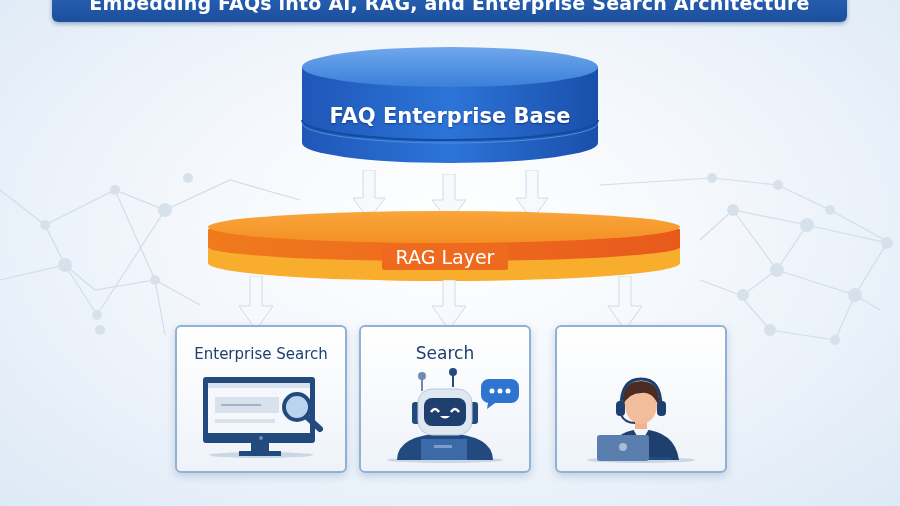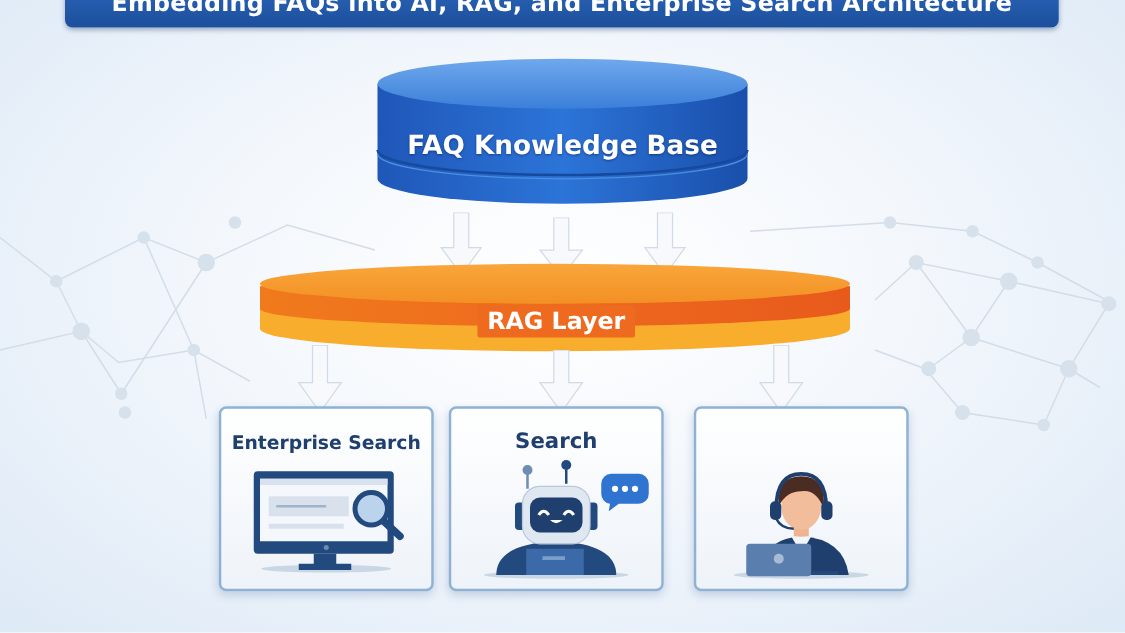--- a/index.html
+++ b/index.html
@@ -6,25 +6,25 @@
   body{width:900px;height:506px;overflow:hidden;position:relative;
     font-family:"DejaVu Sans",sans-serif;
     background:radial-gradient(ellipse at 50% 45%,#ffffff 0%,#f3f7fc 45%,#dde9f6 100%);}
   .title-bar{position:absolute;left:52px;top:-12px;width:795px;height:34px;border-radius:0 0 6px 6px;
     background:linear-gradient(#2a64b8,#1c4f9c);box-shadow:0 2px 4px rgba(0,40,100,.35);
     color:#fff;font-weight:bold;font-size:19px;text-align:center;line-height:30px;letter-spacing:.2px;}
   .net{position:absolute;left:0;top:130px;width:900px;height:220px;}
   .db{position:absolute;left:300px;top:45px;width:300px;height:120px;}
   .db-label{position:absolute;left:300px;top:104px;width:300px;text-align:center;color:#fff;font-weight:bold;font-size:21px;text-shadow:0 1px 2px rgba(0,0,40,.4);}
   .rag{position:absolute;left:205px;top:205px;width:478px;height:80px;}
-  .rag-label{position:absolute;left:382px;top:244px;width:126px;height:26px;background:#ee6a1e;color:#fff;font-weight:bold;font-size:19px;text-align:center;line-height:26px;border-radius:2px;}
+  .rag-label{position:absolute;left:382px;top:244px;width:126px;height:26px;background:#ee6a1e;color:#fff;font-weight:normal;font-size:19px;text-align:center;line-height:26px;border-radius:2px;}
   .arrow{position:absolute;}
   .card{position:absolute;top:325px;width:168px;height:144px;border:2px solid #8fb2d4;border-radius:6px;
     background:linear-gradient(#ffffff,#eef3f9);box-shadow:0 3px 8px rgba(40,80,140,.22);}
-  .card-title{position:absolute;left:0;top:18px;width:100%;text-align:center;color:#1f3f6e;font-weight:bold;font-size:15px;}
+  .card-title{position:absolute;left:0;top:18px;width:100%;text-align:center;color:#1f3f6e;font-weight:normal;font-size:15px;}
   .card-title.big{font-size:17px;top:16px;}
   .card svg{position:absolute;left:0;top:40px;}
 </style>
 </head>
 <body>
 
 <div class="title-bar">Embedding FAQs into AI, RAG, and Enterprise Search Architecture</div>
 
 <svg class="net" viewBox="0 0 900 220">
   <g stroke="#d3dde8" stroke-width="1.2" fill="none">
@@ -71,21 +71,21 @@
     <linearGradient id="dbtop" x1="0" y1="0" x2="0" y2="1">
       <stop offset="0" stop-color="#6fa8ec"></stop>
         <stop offset="1" stop-color="#3b7fd9"></stop>
     </linearGradient>
   </defs>
   <path d="M2,22 L2,98 A148,20 0 0 0 298,98 L298,22 Z" fill="url(#dbside)"></path>
   <path d="M2,75 A148,20 0 0 0 298,75" stroke="#154a9e" stroke-width="2" fill="none"></path>
   <path d="M2,78 A148,20 0 0 0 298,78" stroke="#4c8fe0" stroke-width="1" fill="none"></path>
   <ellipse cx="150" cy="22" rx="148" ry="20" fill="url(#dbtop)"></ellipse>
 </svg>
-<div class="db-label">FAQ Knowledge Base</div>
+<div class="db-label">FAQ Enterprise Base</div>
 
 <svg class="arrow" style="left:352px;top:170px" width="34" height="52" viewBox="0 0 34 52">
     <path d="M11,0 H23 V28 H33 L17,50 L1,28 H11 Z" fill="#f7f9fc" stroke="#d0dbe8" stroke-width="1"></path>
   </svg>
 <svg class="arrow" style="left:431px;top:174px" width="36" height="50" viewBox="0 0 36 50">
     <path d="M12,0 H24 V26 H35 L18,48 L1,26 H12 Z" fill="#f7f9fc" stroke="#d0dbe8" stroke-width="1"></path>
   </svg>
 <svg class="arrow" style="left:515px;top:170px" width="34" height="52" viewBox="0 0 34 52">
     <path d="M11,0 H23 V28 H33 L17,50 L1,28 H11 Z" fill="#f7f9fc" stroke="#d0dbe8" stroke-width="1"></path>
   </svg>

